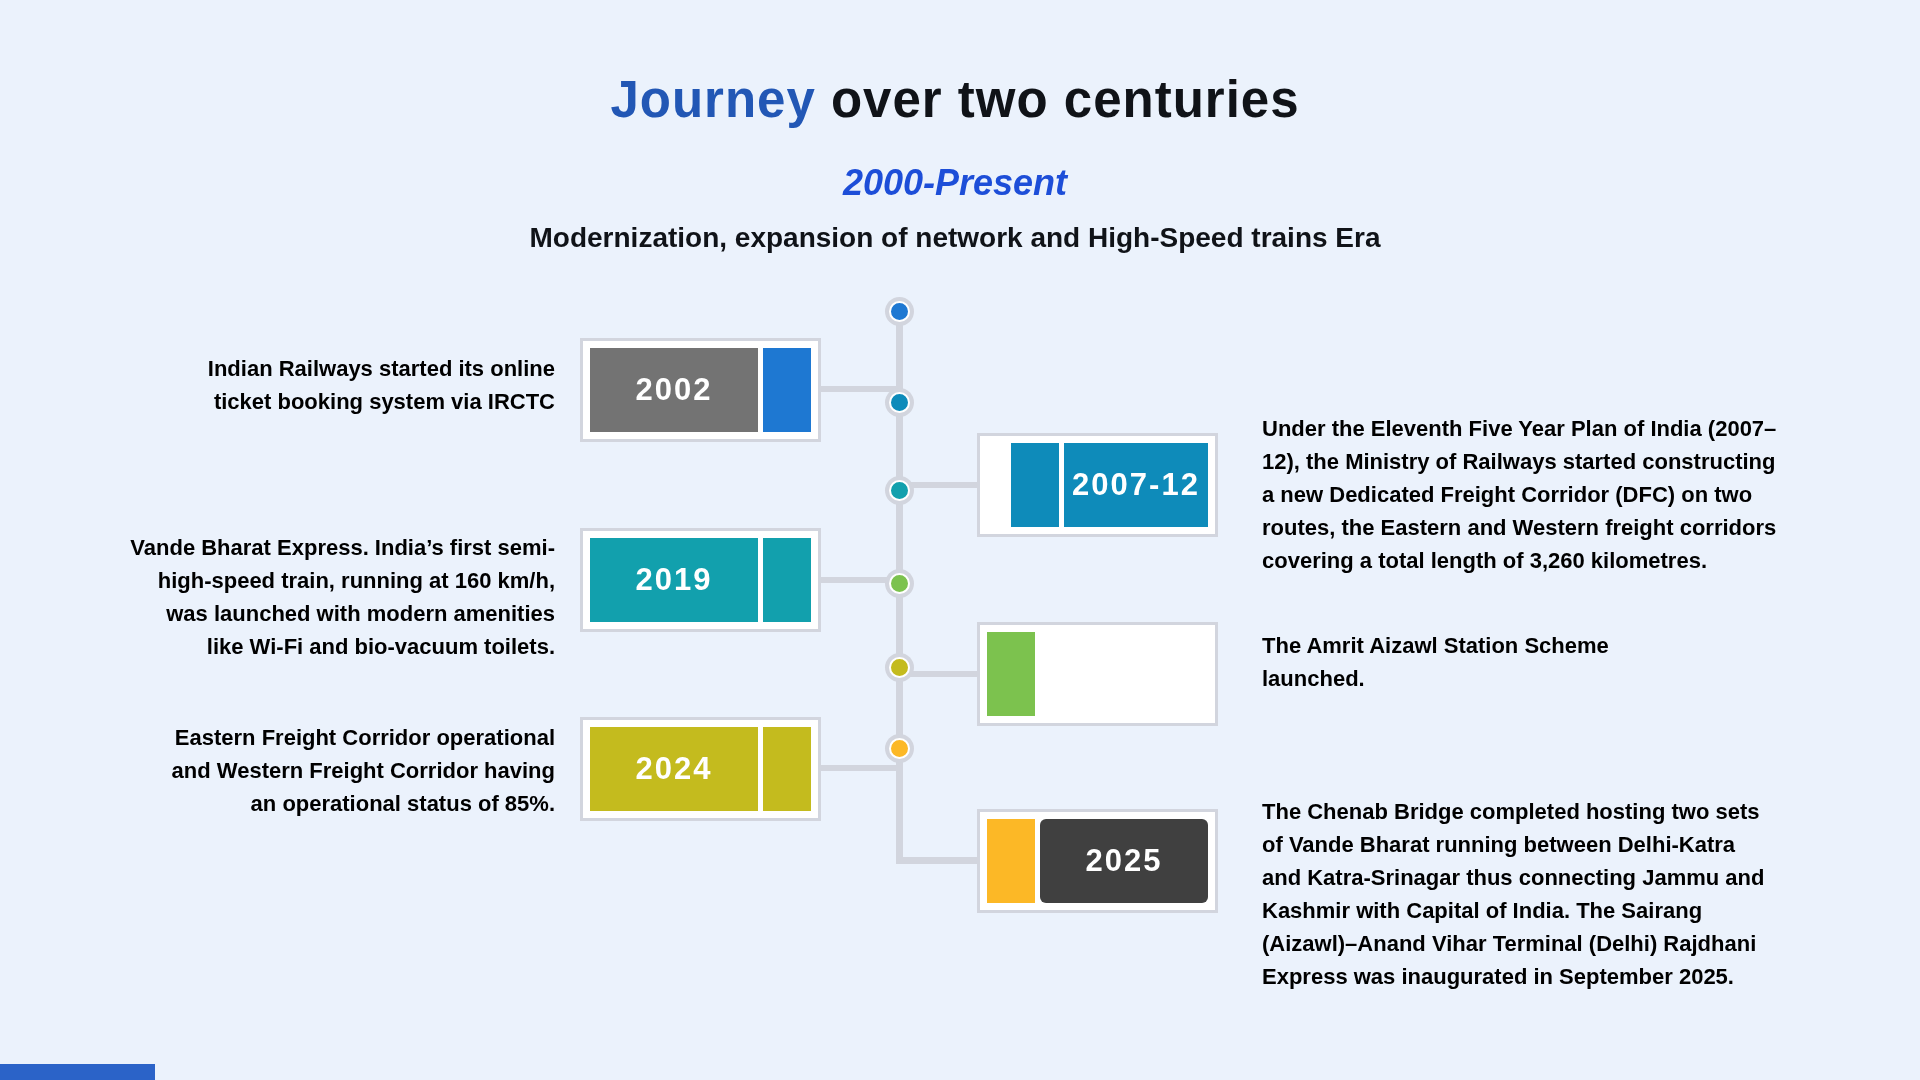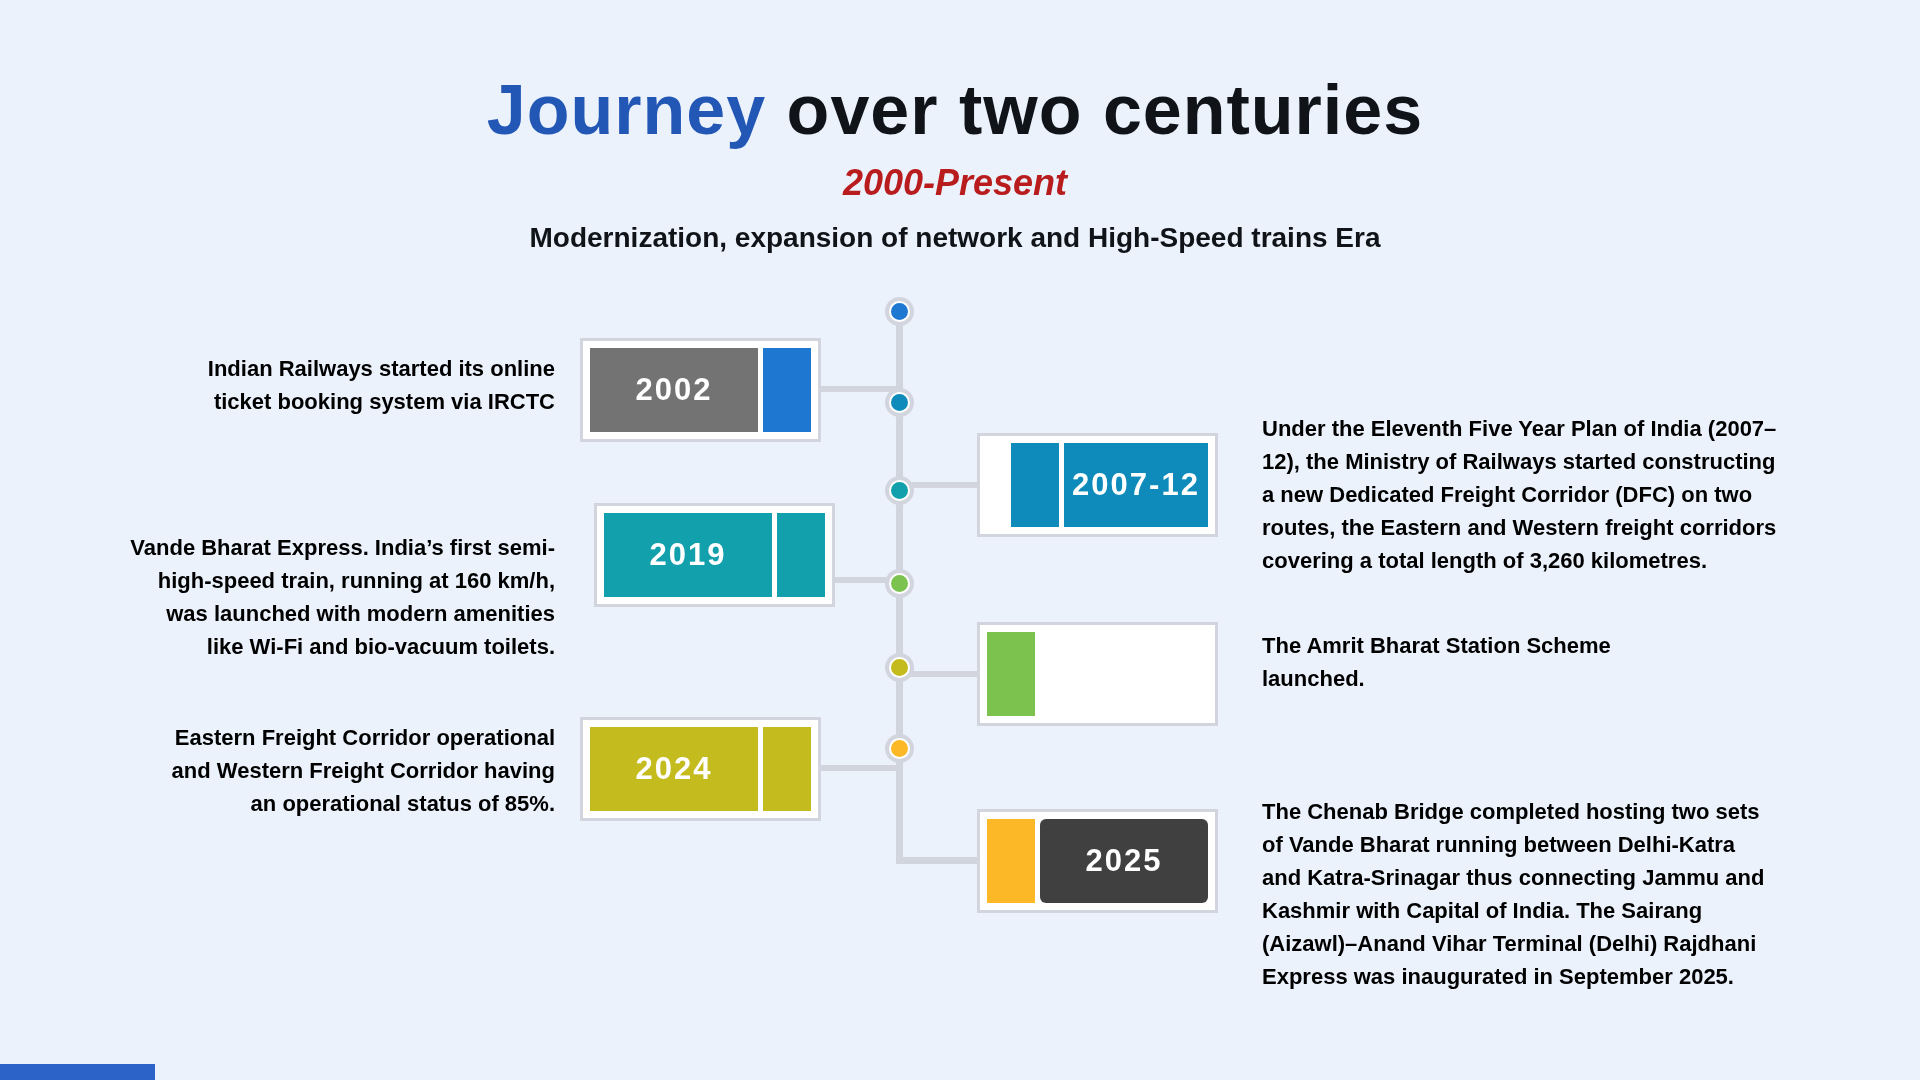--- a/index.html
+++ b/index.html
@@ -8,23 +8,23 @@
     background:#ebf2fc;
     font-family:"Liberation Sans", sans-serif;
     position:relative;
     overflow:hidden;
     color:#12151a;
   }
   .abs{position:absolute;}
 
   
   .header{left:0;top:0;width:1910px;text-align:center;}
-  .title{top:70px;font-size:70px;font-weight:800;letter-spacing:1px;color:#101318;}
+  .title{top:70px;font-size:51px;font-weight:800;letter-spacing:1px;color:#101318;}
   .title .accent{color:#2257b5;}
-  .subtitle{top:162px;font-size:36px;font-weight:700;font-style:italic;color:#b91c1c;}
+  .subtitle{top:162px;font-size:36px;font-weight:700;font-style:italic;color:#1d4ed8;}
   .tagline{top:222px;font-size:28px;font-weight:700;color:#101318;}
 
   
   .spine-v{left:896px;top:312px;width:7px;height:552px;background:#d2d5de;}
   .spine-elbow{left:896px;top:857px;width:81px;height:7px;background:#d2d5de;}
   .conn{height:6px;background:#d2d5de;}
   .c0{left:821px;top:386px;width:80px;}
   .c1{left:899px;top:482px;width:78px;}
   .c2{left:821px;top:577px;width:80px;}
   .c3{left:899px;top:671px;width:78px;}
@@ -53,21 +53,21 @@
     display:flex;gap:5px;
   }
   .seg{height:100%;}
   .seg-main{flex:1;display:flex;align-items:center;justify-content:center;}
   .seg-narrow{width:48px;}
   .year{
     color:#ffffff;font-size:31px;font-weight:700;letter-spacing:2px;
   }
   .b0{left:580px;top:338px;}
   .b1{left:977px;top:433px;padding-left:31px;}
-  .b2{left:580px;top:503px;margin-left:14px;}
+  .b2{left:580px;top:528px;}
   .b3{left:977px;top:622px;}
   .b4{left:580px;top:717px;text-align:right;}
   .b5{left:977px;top:809px;}
 
   
   .desc{
     font-size:22px;line-height:33px;font-weight:700;color:#000000;
     white-space:pre-line;
   }
   .desc.rt{text-align:right;}
@@ -149,21 +149,21 @@
 ticket booking system via IRCTC</div>
 <div class="abs desc d1">Under the Eleventh Five Year Plan of India (2007–
 12), the Ministry of Railways started constructing
 a new Dedicated Freight Corridor (DFC) on two
 routes, the Eastern and Western freight corridors
 covering a total length of 3,260 kilometres.</div>
 <div class="abs desc rt d2">Vande Bharat Express. India’s first semi-
 high-speed train, running at 160 km/h,
 was launched with modern amenities
 like Wi-Fi and bio-vacuum toilets.</div>
-<div class="abs desc d3">The Amrit Bharat Station Scheme
+<div class="abs desc d3">The Amrit Aizawl Station Scheme
 launched.</div>
 <div class="abs desc rt d4">Eastern Freight Corridor operational
 and Western Freight Corridor having
 an operational status of 85%.</div>
 <div class="abs desc d5">The Chenab Bridge completed hosting two sets
 of Vande Bharat running between Delhi-Katra
 and Katra-Srinagar thus connecting Jammu and
 Kashmir with Capital of India. The Sairang
 (Aizawl)–Anand Vihar Terminal (Delhi) Rajdhani
 Express was inaugurated in September 2025.</div>

